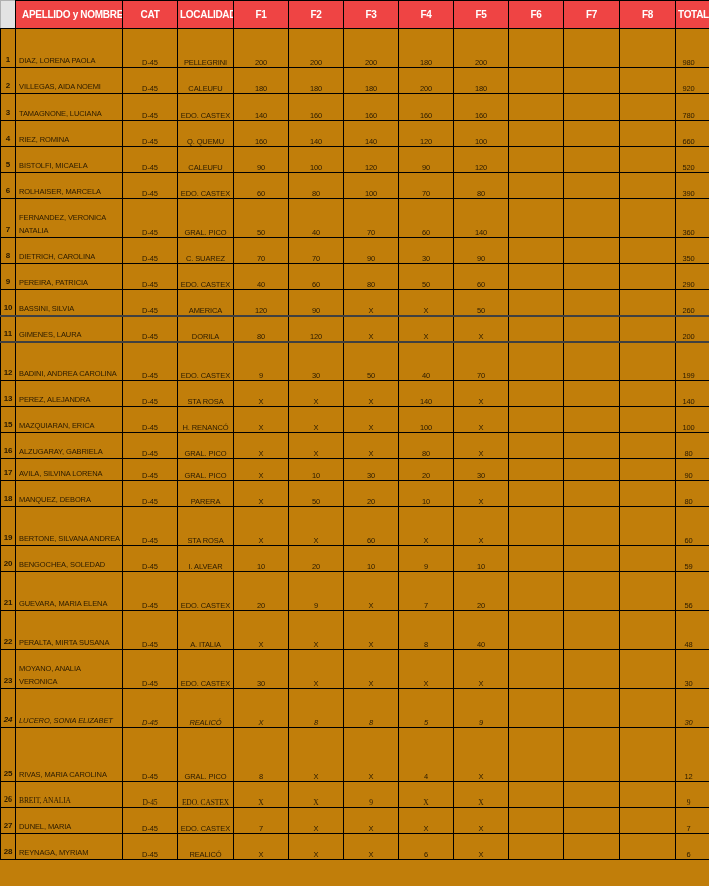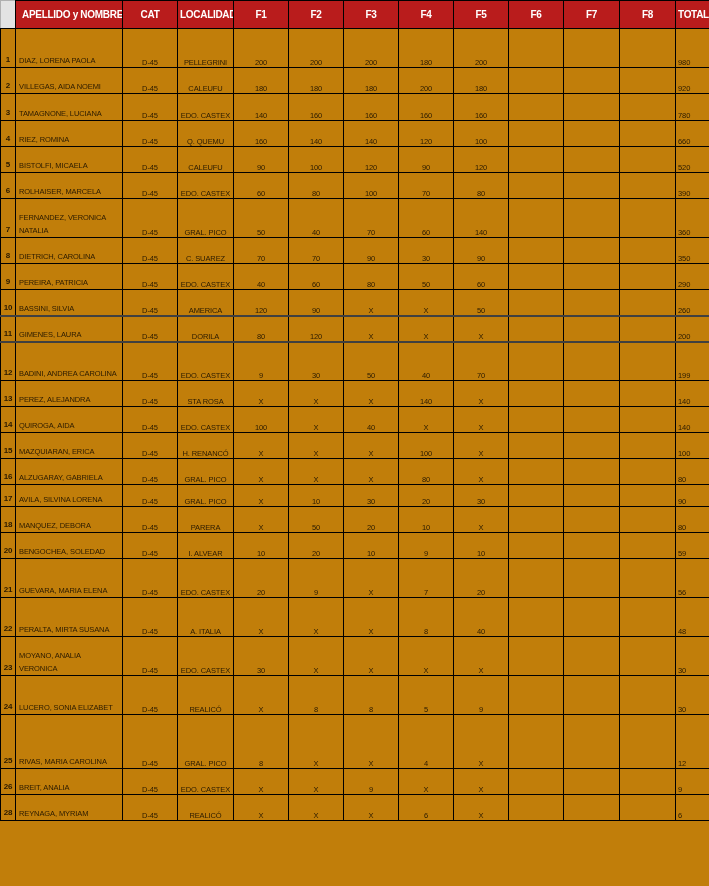--- a/index.html
+++ b/index.html
@@ -1,25 +1,25 @@
 <!DOCTYPE html>
 <html><head>
 <meta charset="utf-8">
 <style>
   html, body { margin: 0; padding: 0; }
   body { width: 709px; height: 886px; overflow: hidden; background: #c17e0a; font-family: "Liberation Sans", sans-serif; }
   table.sheet { border-collapse: collapse; table-layout: fixed; width: 709px; }
   table.sheet td, table.sheet th { border: 1px solid #000; padding: 0 2px; overflow: hidden; white-space: nowrap; }
-  thead th { background: #b91c1c; color: #ffffff; font-weight: bold; font-size: 10px; height: 27px; vertical-align: middle; text-align: center; letter-spacing: -0.3px; }
+  thead th { background: #ef4444; color: #ffffff; font-weight: bold; font-size: 10px; height: 27px; vertical-align: middle; text-align: center; letter-spacing: -0.3px; }
   thead th.corner { background: #e3e3e3; border-color: #b0b0b0 #000 #000 #b0b0b0; }
   thead th.h-name { text-align: left; padding-left: 6px; }
   tbody td { background: #c17e0a; color: #2a1a00; font-size: 7.5px; vertical-align: bottom; padding-bottom: 3px; text-align: center; letter-spacing: -0.1px; }
   tbody td.idx { font-weight: bold; font-size: 8px; text-align: center; padding: 0 0 3px 0; }
   tbody td.name { text-align: left; padding-left: 3px; white-space: normal; line-height: 13px; margin-top: 36px; }
-  tbody td.total { text-align: left; padding-right: 10px; }
+  tbody td.total { text-align: center; padding-right: 10px; }
   tbody tr.thick-top td { border-top: 2px solid #404040; }
 </style>
 </head>
 <body>
 
 <table class="sheet">
   <colgroup>
     <col style="width:15px">
       <col style="width:107px">
       <col style="width:55px">
@@ -241,35 +241,20 @@
         <td>X</td>
         <td>X</td>
         <td>140</td>
         <td>X</td>
         <td></td>
         <td></td>
         <td></td>
         <td class="total">140</td>
       </tr>
       <tr style="height: 26px;">
-        <td class="idx">14</td>
-        <td class="name">QUIROGA, AIDA</td>
-        <td>D-45</td>
-        <td>EDO. CASTEX</td>
-        <td>100</td>
-        <td>X</td>
-        <td>40</td>
-        <td>X</td>
-        <td>X</td>
-        <td></td>
-        <td></td>
-        <td></td>
-        <td class="total">140</td>
-      </tr>
-      <tr style="height: 26px;">
         <td class="idx">15</td>
         <td class="name">MAZQUIARAN, ERICA</td>
         <td>D-45</td>
         <td>H. RENANCÓ</td>
         <td>X</td>
         <td>X</td>
         <td>X</td>
         <td>100</td>
         <td>X</td>
         <td></td>
@@ -314,20 +299,35 @@
         <td>PARERA</td>
         <td>X</td>
         <td>50</td>
         <td>20</td>
         <td>10</td>
         <td>X</td>
         <td></td>
         <td></td>
         <td></td>
         <td class="total">80</td>
+      </tr>
+      <tr style="height: 39px;">
+        <td class="idx">19</td>
+        <td class="name">BERTONE, SILVANA ANDREA</td>
+        <td>D-45</td>
+        <td>STA ROSA</td>
+        <td>X</td>
+        <td>X</td>
+        <td>60</td>
+        <td>X</td>
+        <td>X</td>
+        <td></td>
+        <td></td>
+        <td></td>
+        <td class="total">60</td>
       </tr>
       <tr style="height: 26px;">
         <td class="idx">20</td>
         <td class="name">BENGOCHEA, SOLEDAD</td>
         <td>D-45</td>
         <td>I. ALVEAR</td>
         <td>10</td>
         <td>20</td>
         <td>10</td>
         <td>9</td>
@@ -375,21 +375,21 @@
         <td>30</td>
         <td>X</td>
         <td>X</td>
         <td>X</td>
         <td>X</td>
         <td></td>
         <td></td>
         <td></td>
         <td class="total">30</td>
       </tr>
-      <tr style="height: 39px;">
+      <tr style="height: 39px; font-style: italic;">
         <td class="idx">24</td>
         <td class="name">LUCERO, SONIA ELIZABET</td>
         <td>D-45</td>
         <td>REALICÓ</td>
         <td>X</td>
         <td>8</td>
         <td>8</td>
         <td>5</td>
         <td>9</td>
         <td></td>
@@ -405,34 +405,49 @@
         <td>8</td>
         <td>X</td>
         <td>X</td>
         <td>4</td>
         <td>X</td>
         <td></td>
         <td></td>
         <td></td>
         <td class="total">12</td>
       </tr>
-      <tr style="height: 26px;">
+      <tr style="height: 26px; font-family: Liberation Serif, serif;">
         <td class="idx">26</td>
         <td class="name">BREIT, ANALIA</td>
         <td>D-45</td>
         <td>EDO. CASTEX</td>
         <td>X</td>
         <td>X</td>
         <td>9</td>
         <td>X</td>
         <td>X</td>
         <td></td>
         <td></td>
         <td></td>
         <td class="total">9</td>
+      </tr>
+      <tr style="height: 26px;">
+        <td class="idx">27</td>
+        <td class="name">DUNEL, MARIA</td>
+        <td>D-45</td>
+        <td>EDO. CASTEX</td>
+        <td>7</td>
+        <td>X</td>
+        <td>X</td>
+        <td>X</td>
+        <td>X</td>
+        <td></td>
+        <td></td>
+        <td></td>
+        <td class="total">7</td>
       </tr>
       <tr style="height: 26px;">
         <td class="idx">28</td>
         <td class="name">REYNAGA, MYRIAM</td>
         <td>D-45</td>
         <td>REALICÓ</td>
         <td>X</td>
         <td>X</td>
         <td>X</td>
         <td>6</td>

